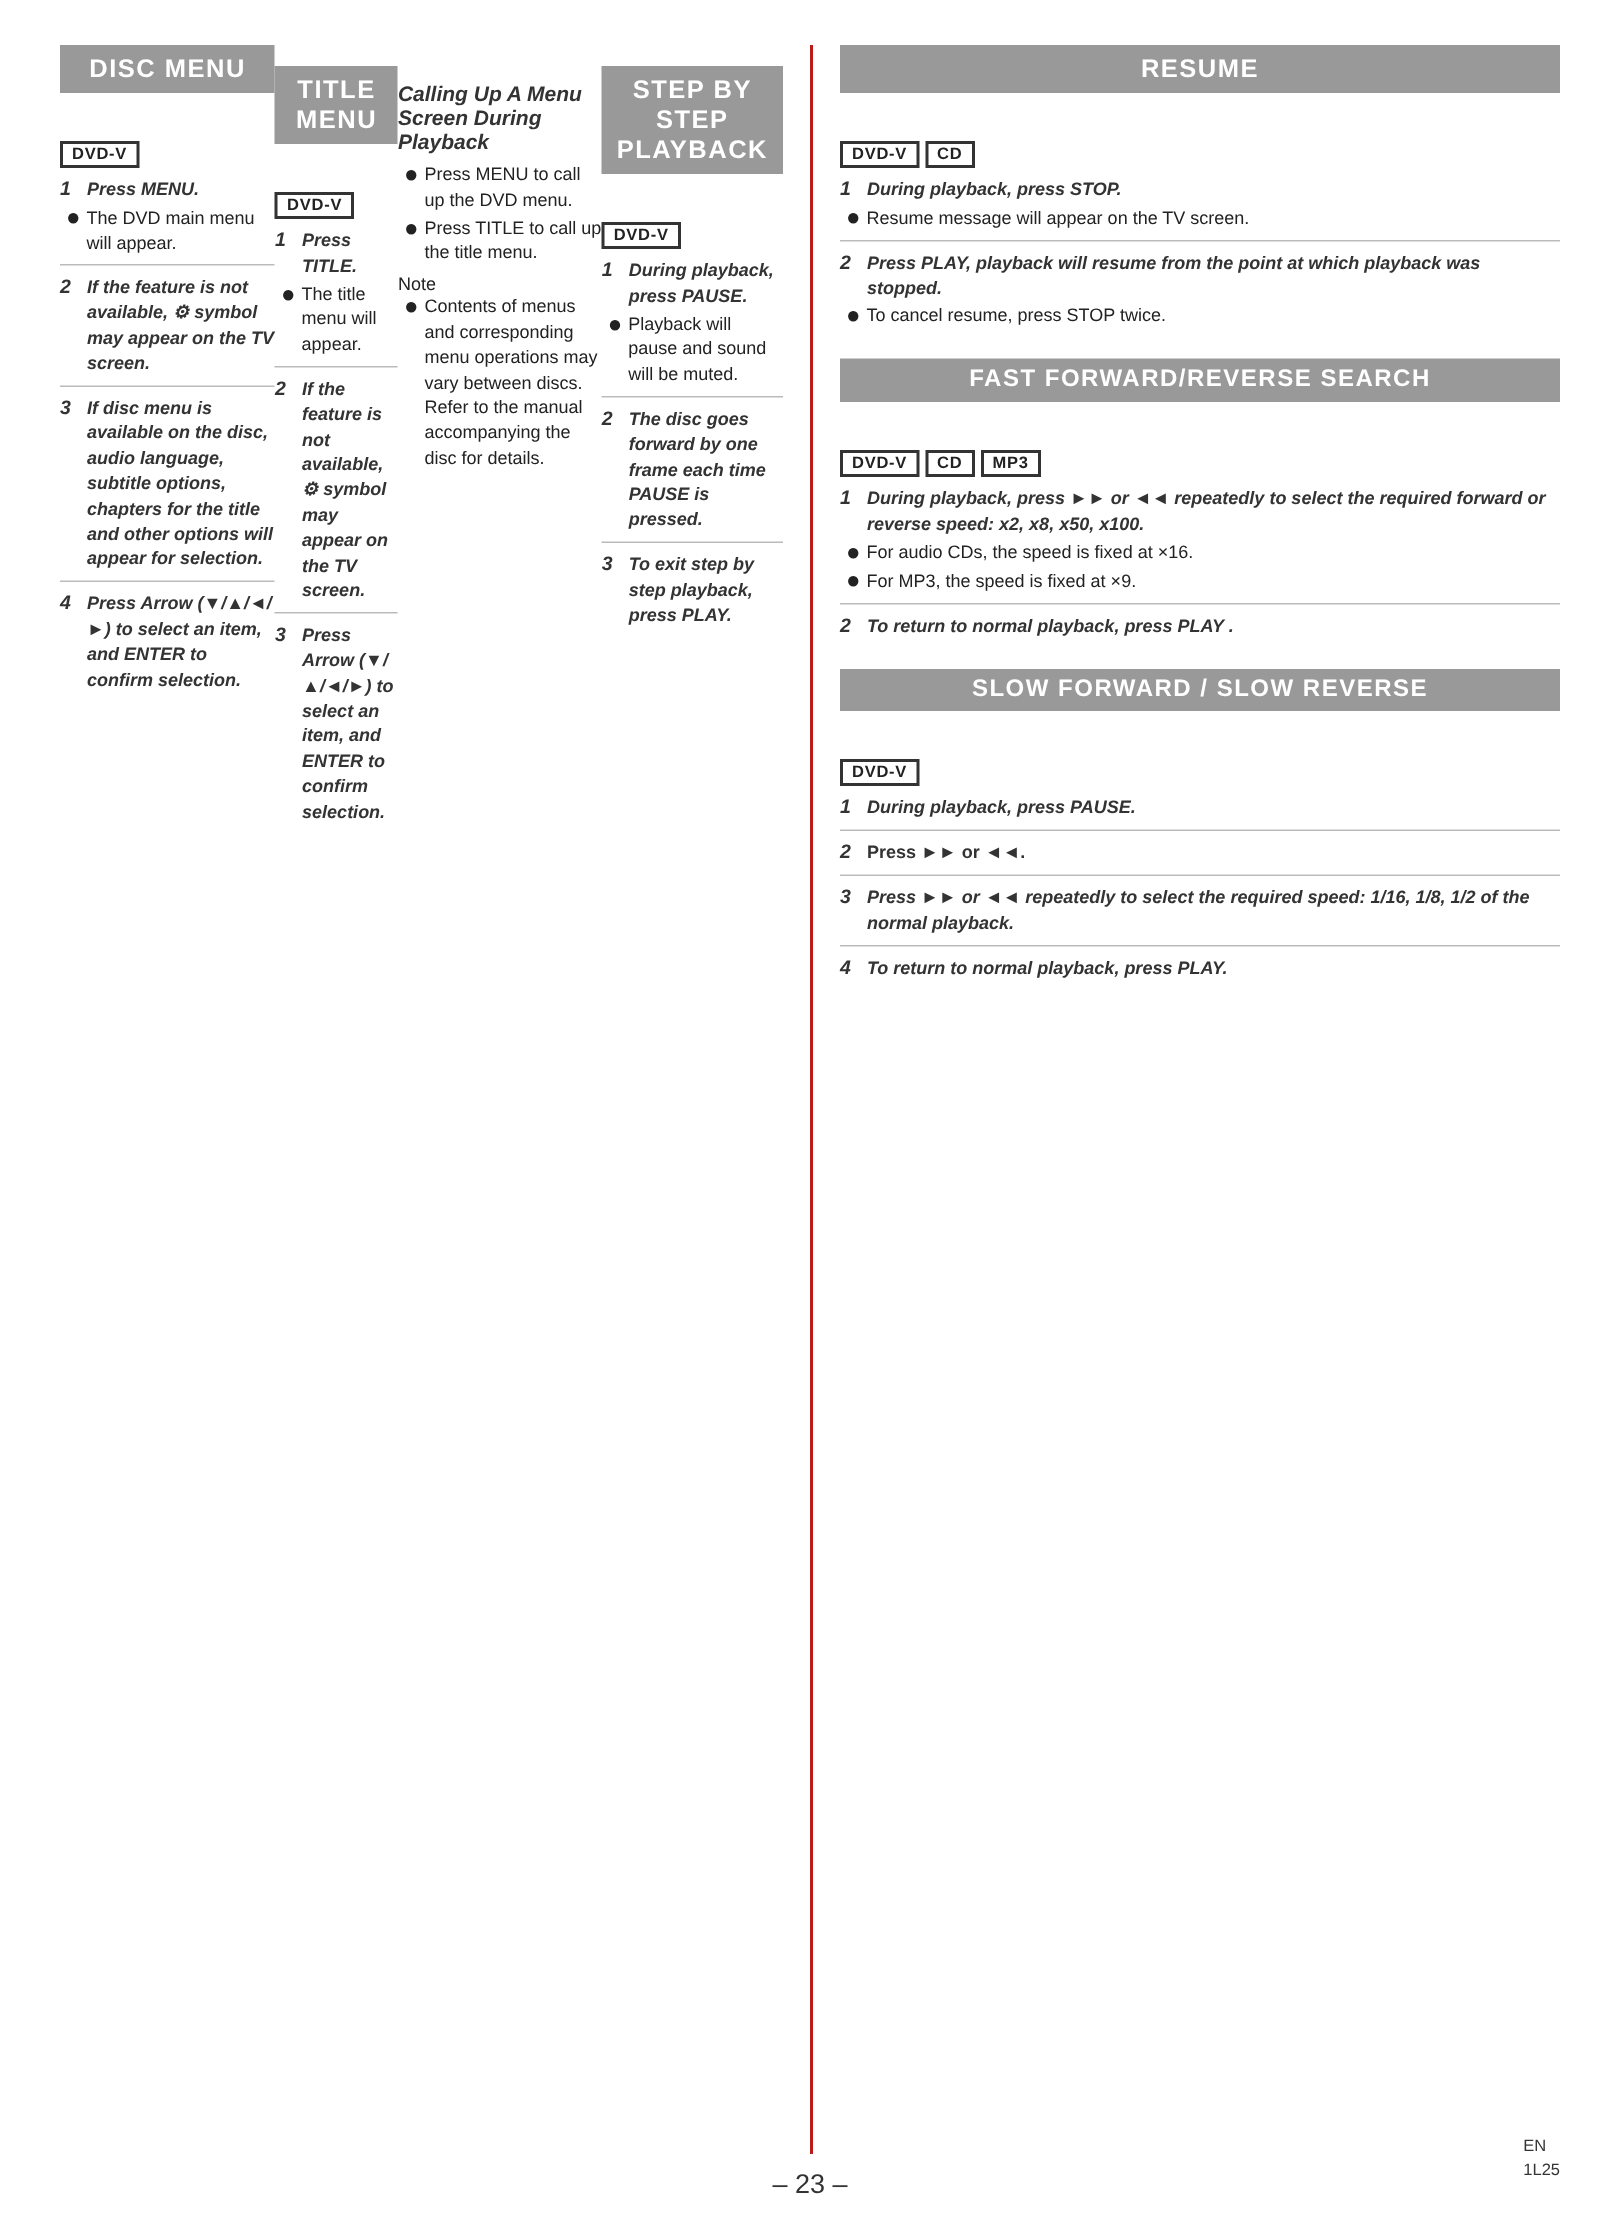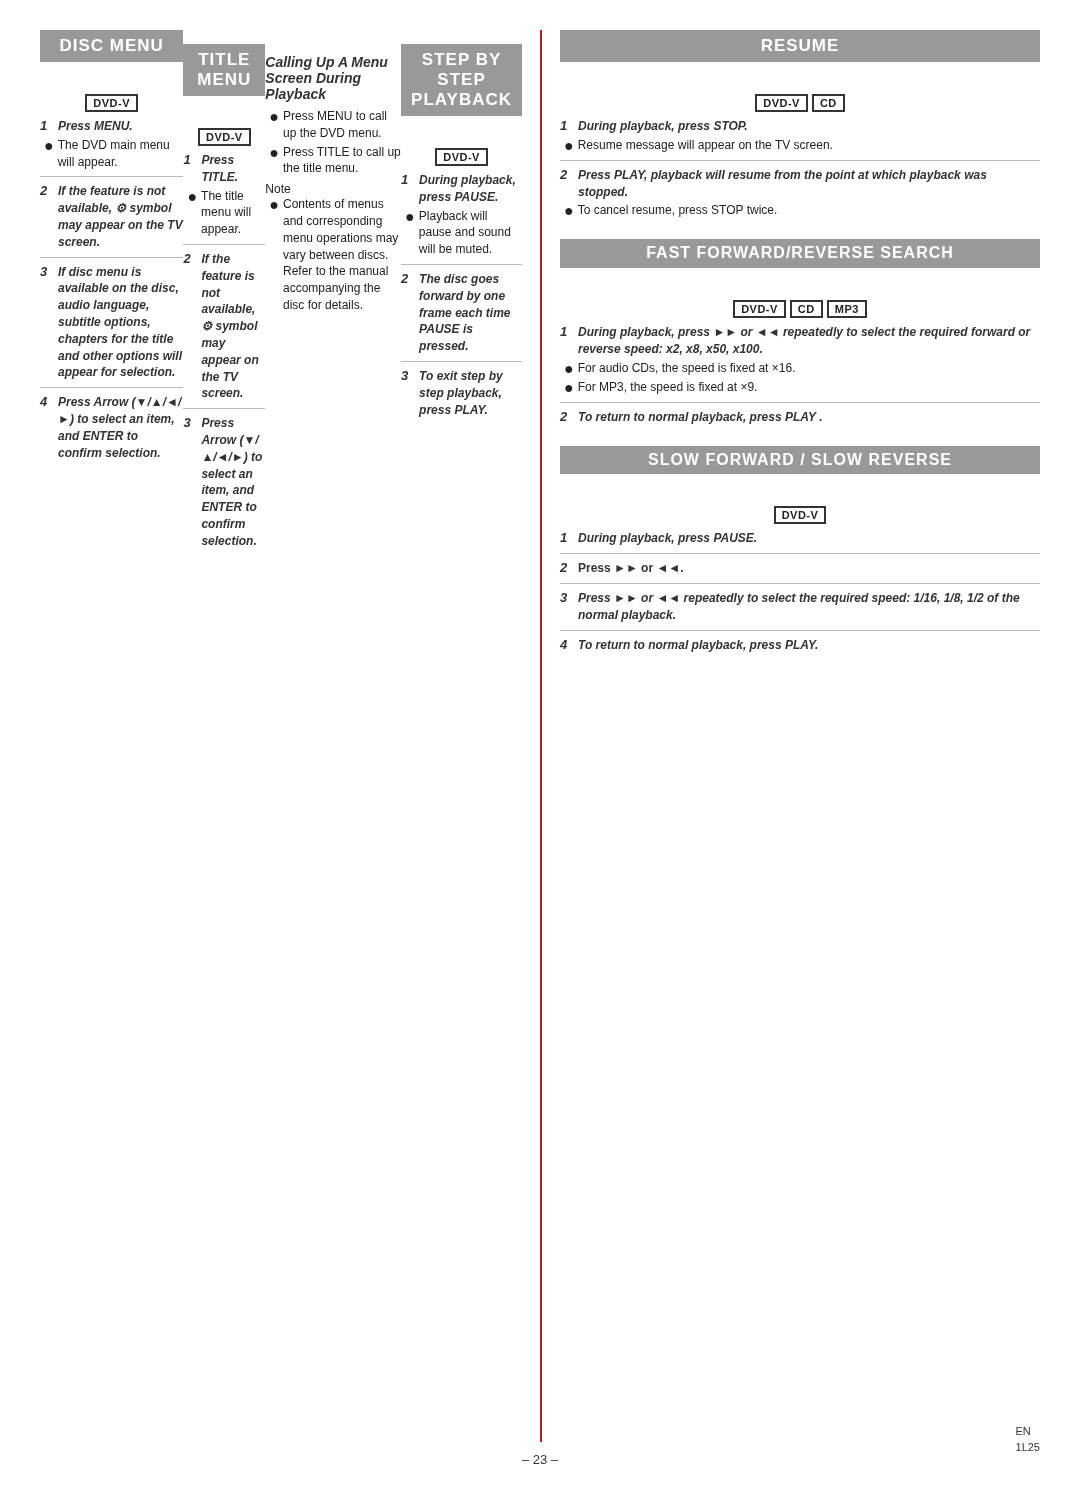--- a/index.html
+++ b/index.html
@@ -45,21 +45,21 @@
       text-align: center;
       font-size: 17px;
       font-weight: bold;
       letter-spacing: 1px;
       padding: 6px 10px;
       text-transform: uppercase;
       margin-bottom: 6px;
     }
     .badge-row {
       display: flex;
-      justify-content: center;
+      justify-content: flex-start;
       margin-bottom: 6px;
       gap: 4px;
       margin-top: 32px;
     }
     .badge {
       border: 2px solid #333;
       font-size: 11px;
       font-weight: bold;
       padding: 1px 6px;
       letter-spacing: 0.5px;
@@ -129,21 +129,21 @@
       font-size: 12px;
     }
     .bottom-bar {
       display: flex;
       justify-content: center;
       align-items: center;
       padding: 10px 0 0 0;
       position: relative;
     }
     .page-num {
-      font-size: 13px;
+      font-size: 18px;
       color: #333;
     }
     .bottom-right {
       position: absolute;
       right: 0;
       bottom: 12px;
       text-align: left;
       font-size: 11px;
       color: #333;
       line-height: 1.4;

